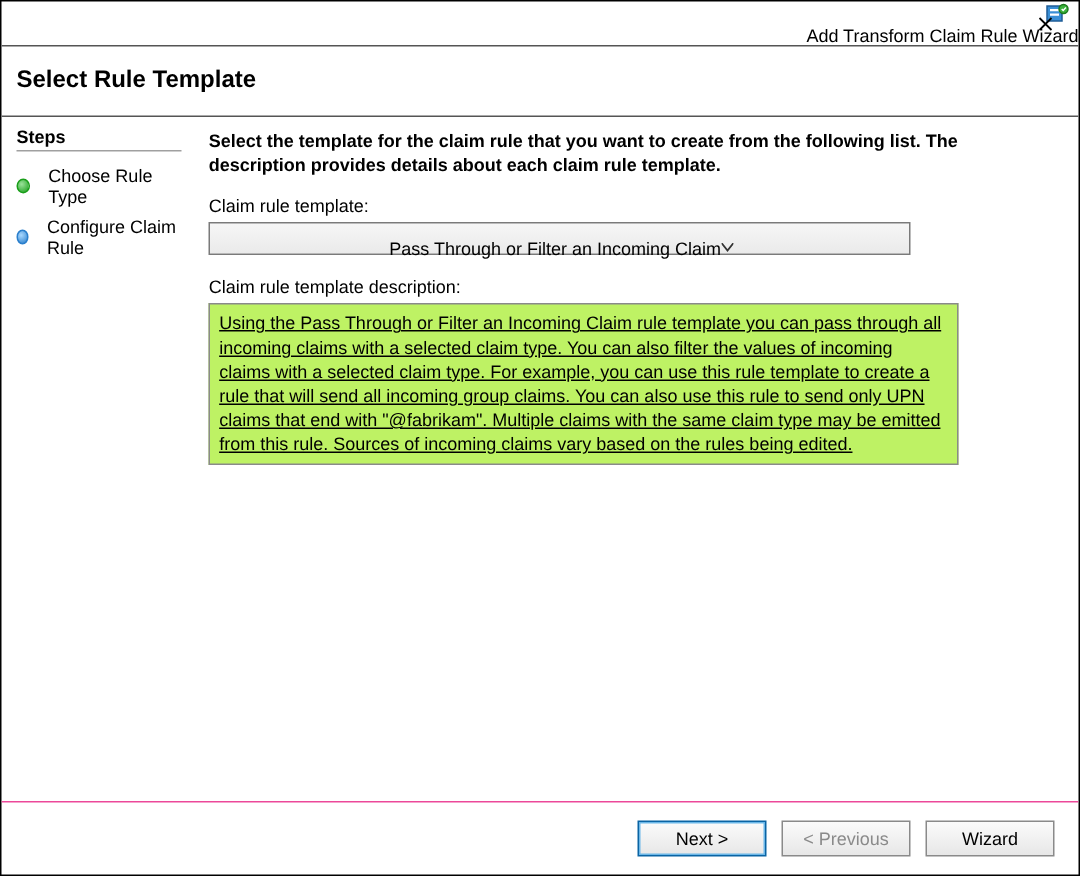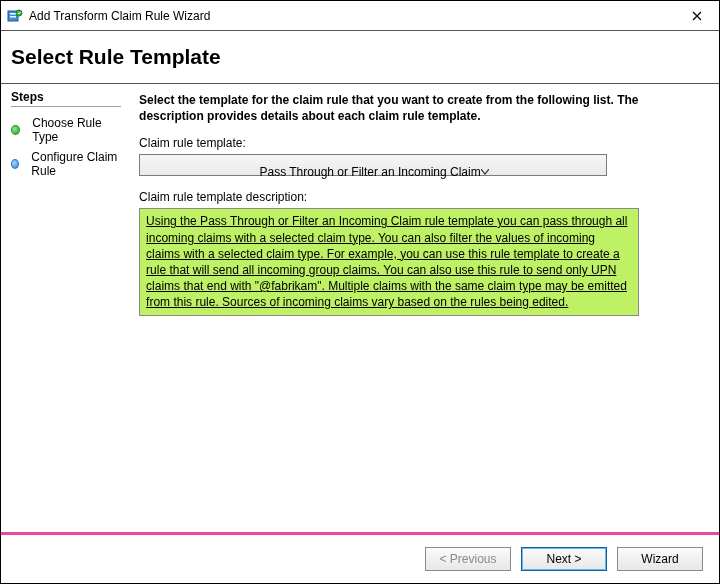--- a/index.html
+++ b/index.html
@@ -13,46 +13,47 @@
     background: #fff;
     border: 1px solid #000;
     display: flex;
     flex-direction: column;
     overflow: hidden;
   }
   .titlebar {
     height: 30px;
     border-bottom: 1px solid #555;
     display: flex;
-    align-items: center;
+    align-items: flex-end;
     padding: 0 0 0 6px;
     position: relative;
+    flex-direction: column;
   }
   .titlebar .icon {
     width: 16px; height: 16px; margin-right: 6px;
     display: inline-flex; align-items: center; justify-content: center;
   }
   .titlebar .title { font-size: 12px; }
   .titlebar .close {
     position: absolute; right: 0; top: 0; width: 45px; height: 29px;
     display: flex; align-items: center; justify-content: center;
     font-size: 14px; font-family: Arial, sans-serif;
   }
   .header {
     padding: 14px 10px;
     border-bottom: 1px solid #555;
   }
   .header h1 {
-    margin: 0; font-size: 21px; font-weight: bold;
+    margin: 0; font-size: 16px; font-weight: bold;
   }
   .main {
     flex: 1 1 auto;
     display: flex;
     min-height: 0;
-    border-bottom: 3px solid #ec4899;
+    border-bottom: 1px solid #ec4899;
   }
   .sidebar {
     width: 186px;
     padding: 6px 10px;
   }
   .sidebar .steps-title { font-weight: bold; font-size: 12px; margin-bottom: 2px; }
   .sidebar .steps-rule { border: none; border-top: 1px solid #a0a0a0; margin: 2px 0 6px 0; }
   .step {
     display: flex; align-items: center; gap: 12px;
     padding: 3px 0;
@@ -164,16 +165,16 @@
           </svg>
       </span>
     </div>
 
     <p class="label" style="margin-top:14px">Claim rule template description:</p>
     <div class="descbox">Using the Pass Through or Filter an Incoming Claim rule template you can pass through all incoming claims with a selected claim type.  You can also filter the values of incoming claims with a selected claim type.  For example, you can use this rule template to create a rule that will send all incoming group claims.  You can also use this rule to send only UPN claims that end with "@fabrikam".  Multiple claims with the same claim type may be emitted from this rule.  Sources of incoming claims vary based on the rules being edited.</div>
   </div>
 </div>
 
 <div class="footer">
+  <div class="btn default">Next &gt;</div>
   <div class="btn disabled">&lt; Previous</div>
-  <div class="btn default">Next &gt;</div>
   <div class="btn">Wizard</div>
 </div>
 
 </body></html>

